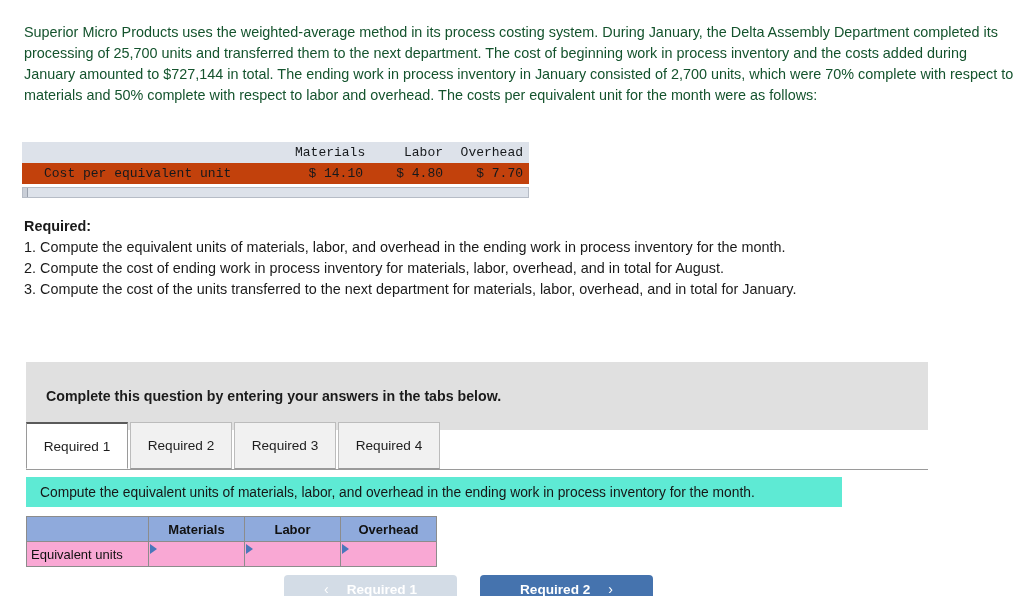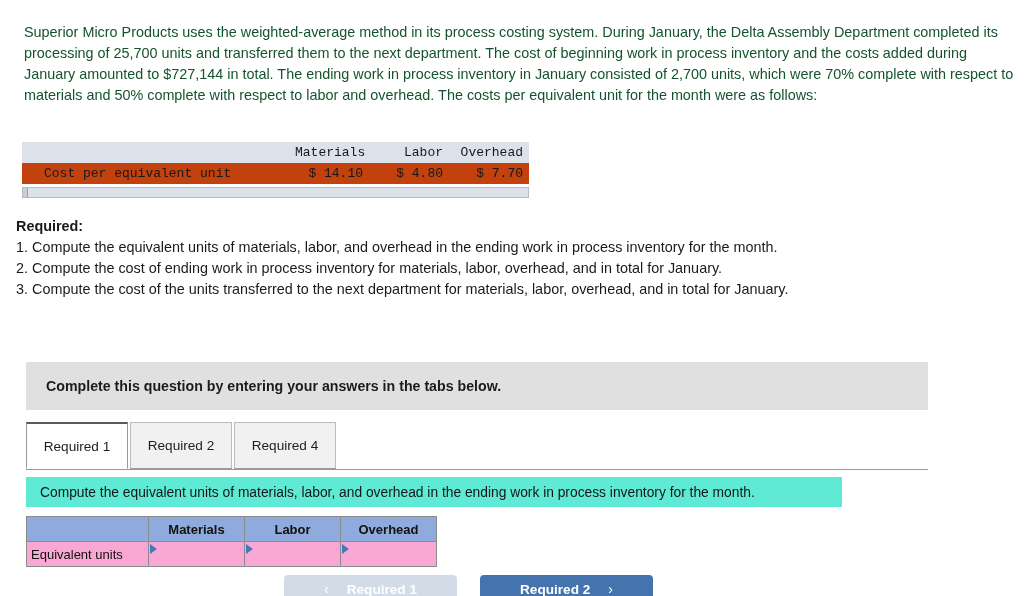--- a/index.html
+++ b/index.html
@@ -78,41 +78,41 @@
     top: 0;
     bottom: 0;
     width: 4px;
     background: #c9ced7;
     border-right: 1px solid #9aa1ad;
   }
 
   
   .required-block {
     position: absolute;
-    left: 16px;
+    left: 24px;
     top: 216px;
     width: 965px;
     font-size: 14.4px;
     line-height: 21px;
   }
   .required-block .req-title {
     font-weight: bold;
     margin-bottom: 0px;
   }
   .required-block .req-item {
     margin: 0;
   }
 
   
   .instruction-banner {
     position: absolute;
     left: 26px;
     top: 362px;
     width: 902px;
-    height: 48px;
+    height: 68px;
     background: #e0e0e0;
     display: flex;
     align-items: center;
     box-sizing: border-box;
     padding-left: 20px;
   }
   .instruction-banner span {
     font-size: 14.2px;
     font-weight: bold;
     color: #1b1b1b;
@@ -286,31 +286,32 @@
     </tbody>
   </table>
   <div class="cost-scrollbar">
     <div class="thumb"></div>
   </div>
 </div>
 
 <div class="required-block">
   <div class="req-title">Required:</div>
   <div class="req-item">1. Compute the equivalent units of materials, labor, and overhead in the ending work in process inventory for the month.</div>
-  <div class="req-item">2. Compute the cost of ending work in process inventory for materials, labor, overhead, and in total for January.</div>
+  <div class="req-item">2. Compute the cost of ending work in process inventory for materials, labor, overhead, and in total for August.</div>
   <div class="req-item">3. Compute the cost of the units transferred to the next department for materials, labor, overhead, and in total for January.</div>
 </div>
 
 <div class="instruction-banner">
   <span>Complete this question by entering your answers in the tabs below.</span>
 </div>
 
 <div class="tabs">
   <div class="tab active">Required 1</div>
   <div class="tab">Required 2</div>
+  <div class="tab">Required 3</div>
   <div class="tab">Required 4</div>
 </div>
 
 <div class="prompt-bar">
   <span>Compute the equivalent units of materials, labor, and overhead in the ending work in process inventory for the month.</span>
 </div>
 
 <div class="answer-wrap">
   <table class="answer-table">
     <thead>

